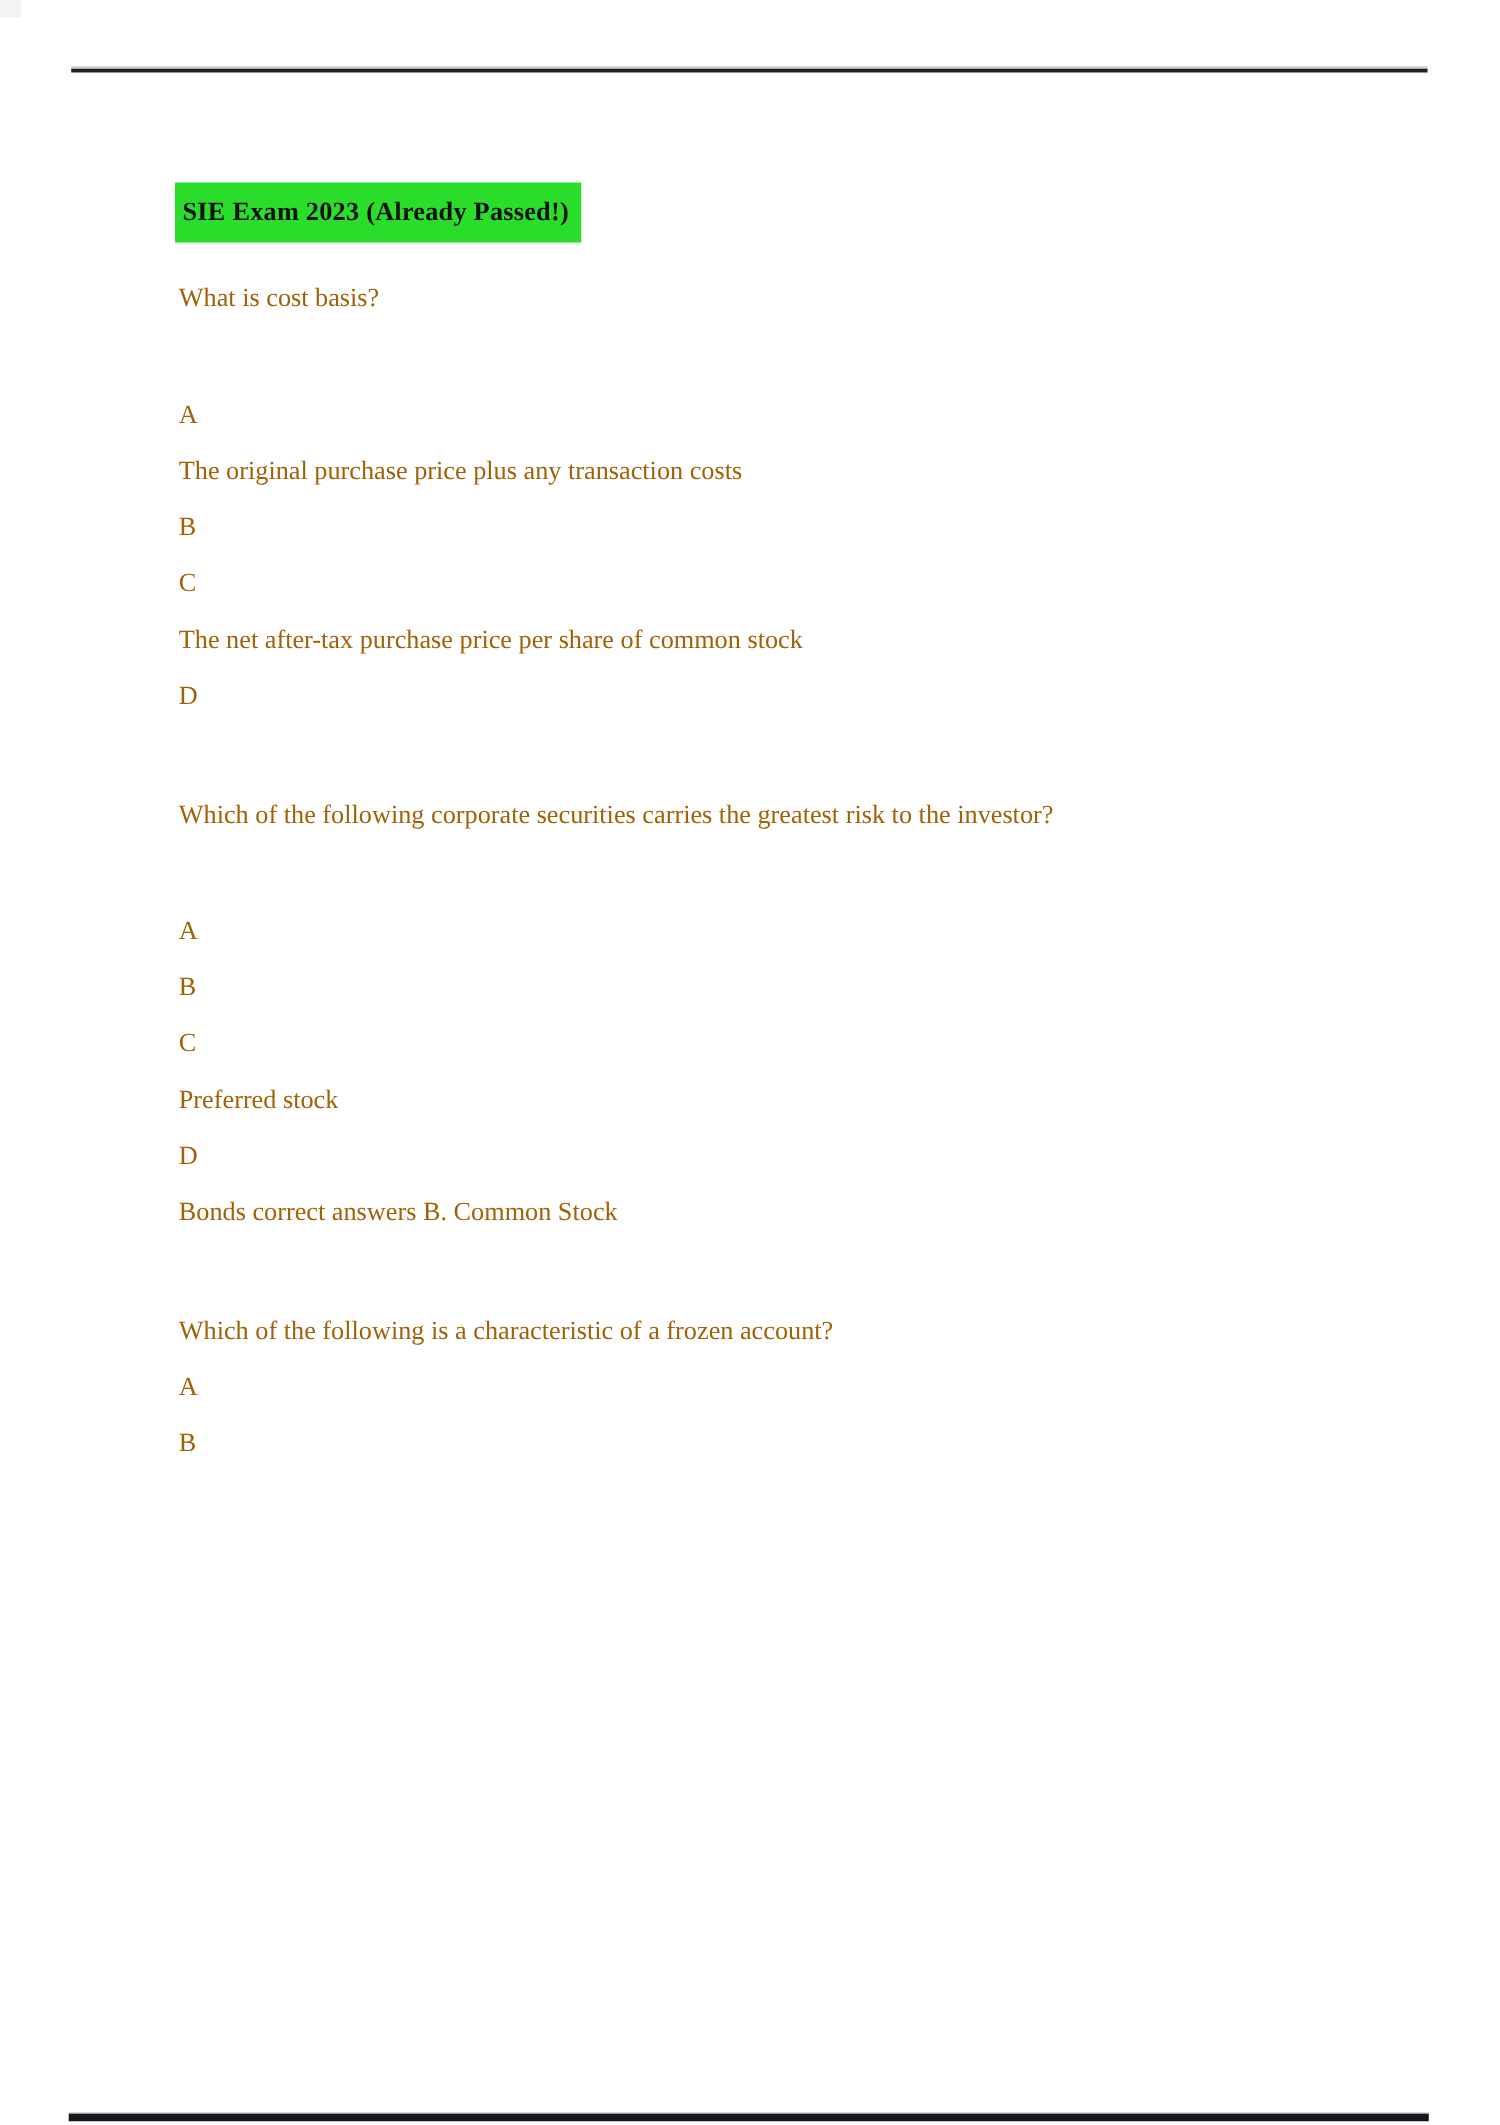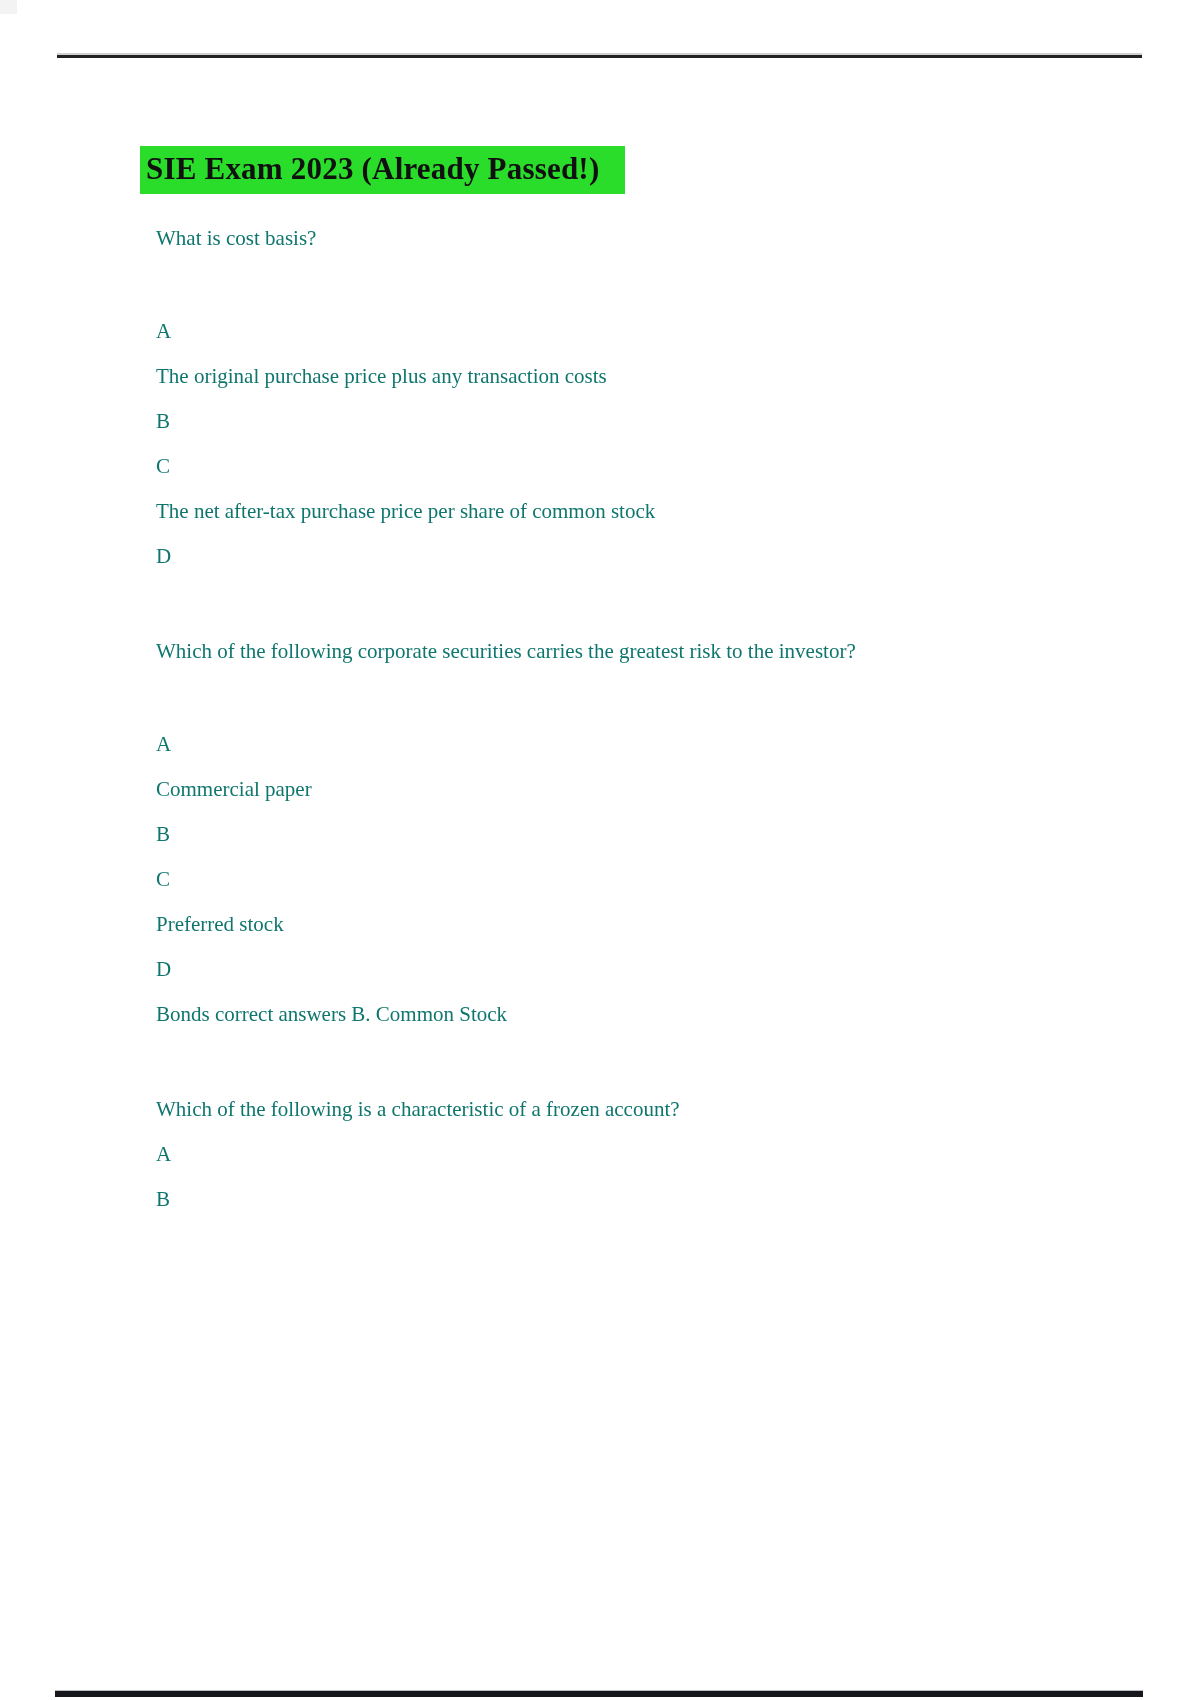--- a/index.html
+++ b/index.html
@@ -41,30 +41,30 @@
     width: 935px;
   }
   .title-wrap {
     margin: 0 0 29px 0;
   }
   .highlight {
     display: inline-block;
     background: var(--hl, #2bdd2b);
     color: #101010;
     font-weight: bold;
-    font-size: 31px;
+    font-size: 21px;
     line-height: 36px;
-    padding: 5px 26px 7px 6px;
+    padding: 5px 10px 7px 6px;
     letter-spacing: 0.2px;
   }
   .para {
     font-size: 21px;
     line-height: 30px;
-    color: #0f766e;
-    margin: 0 0 15px 16px;
+    color: #a16207;
+    margin: 0 0 15px 3px;
   }
   .opt-gap   { margin-top: 63px; }  
   .q-gap     { margin-top: 65px; font-family: Liberation Serif, serif; }  
 </style>
 </head>
 <body>
 
 <div class="page">
 
   <div class="scan-artifact"></div>
@@ -79,21 +79,20 @@
     <p class="para">What is cost basis?</p>
     <p class="para opt-gap">A</p>
     <p class="para">The original purchase price plus any transaction costs</p>
     <p class="para">B</p>
     <p class="para">C</p>
     <p class="para">The net after-tax purchase price per share of common stock</p>
     <p class="para">D</p>
 
     <p class="para q-gap">Which of the following corporate securities carries the greatest risk to the investor?</p>
     <p class="para opt-gap">A</p>
-    <p class="para">Commercial paper</p>
     <p class="para">B</p>
     <p class="para">C</p>
     <p class="para">Preferred stock</p>
     <p class="para">D</p>
     <p class="para">Bonds correct answers B. Common Stock</p>
 
     <p class="para q-gap">Which of the following is a characteristic of a frozen account?</p>
     <p class="para">A</p>
     <p class="para">B</p>
 

